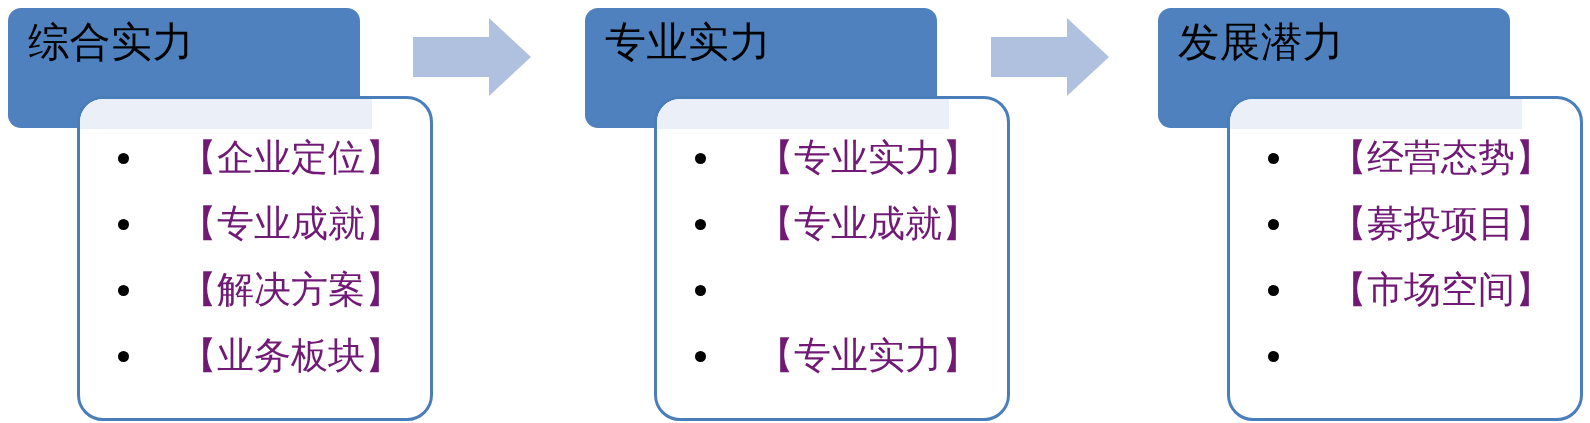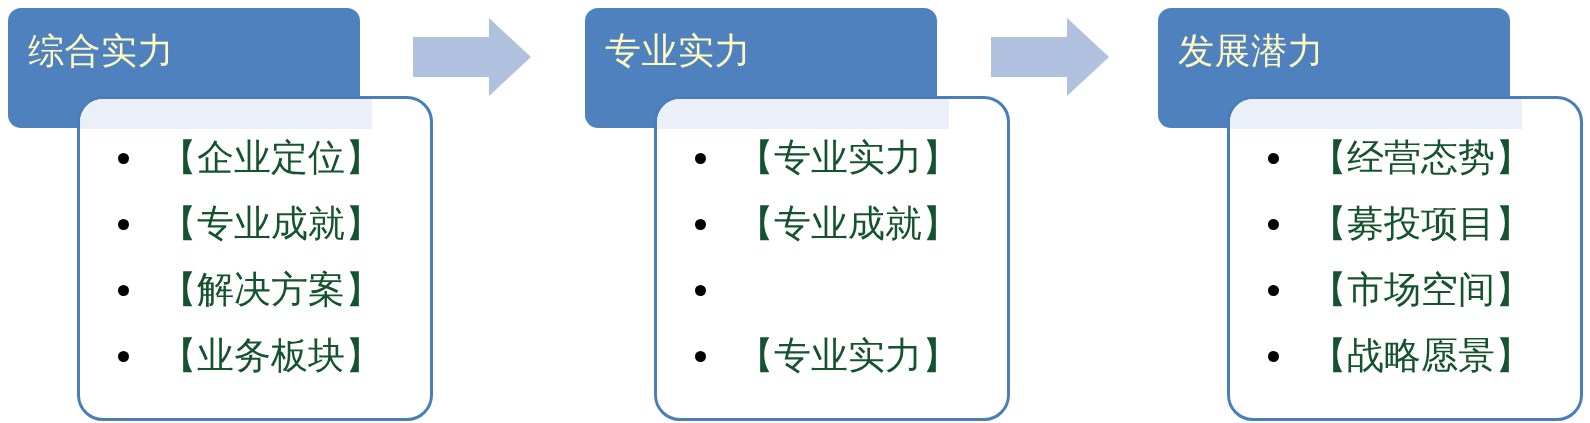--- a/index.html
+++ b/index.html
@@ -31,24 +31,24 @@
     top: 8px;
     width: 352px;
     height: 120px;
     background: #4e81bd;
     border-radius: 13px;
     box-sizing: border-box;
   }
   .stage-title {
     position: absolute;
     left: 20px;
-    top: 18px;
-    font-size: 36px;
+    top: 9px;
+    font-size: 41px;
     line-height: 50px;
-    color: #fef9c3;
+    color: #000000;
     white-space: nowrap;
     letter-spacing: 0.5px;
   }
 
   .stage-card {
     position: absolute;
     left: 69px;
     top: 96px;
     width: 356px;
     height: 325px;
@@ -75,23 +75,23 @@
     top: 26px;
     width: 100%;
     list-style: none;
     margin: 0;
     padding: 0;
   }
   .bullet-item {
     position: relative;
     height: 66px;
     line-height: 66px;
-    padding-left: 80px;
+    padding-left: 100px;
     font-size: 37px;
-    color: #14532d;
+    color: #701a75;
     white-space: nowrap;
   }
   .bullet-dot {
     position: absolute;
     left: 38px;
     top: 28px;
     width: 11px;
     height: 11px;
     border-radius: 50%;
     background: #000000;
@@ -190,19 +190,18 @@
         <li class="bullet-item">
           <span class="bullet-dot"></span>
           <span>【募投项目】</span>
         </li>
         <li class="bullet-item">
           <span class="bullet-dot"></span>
           <span>【市场空间】</span>
         </li>
         <li class="bullet-item">
           <span class="bullet-dot"></span>
-          <span>【战略愿景】</span>
         </li>
       </ul>
     </div>
   </div>
 
 </div>
 
 </body></html>

